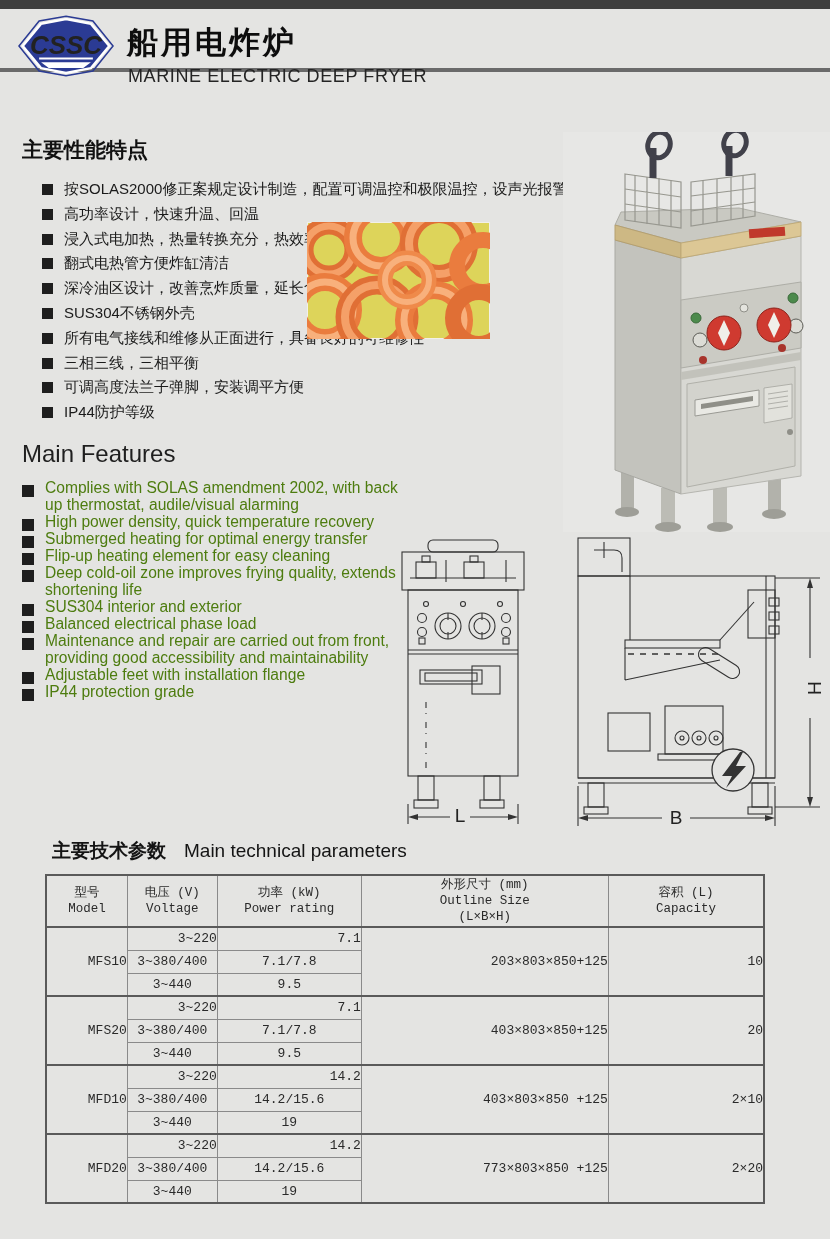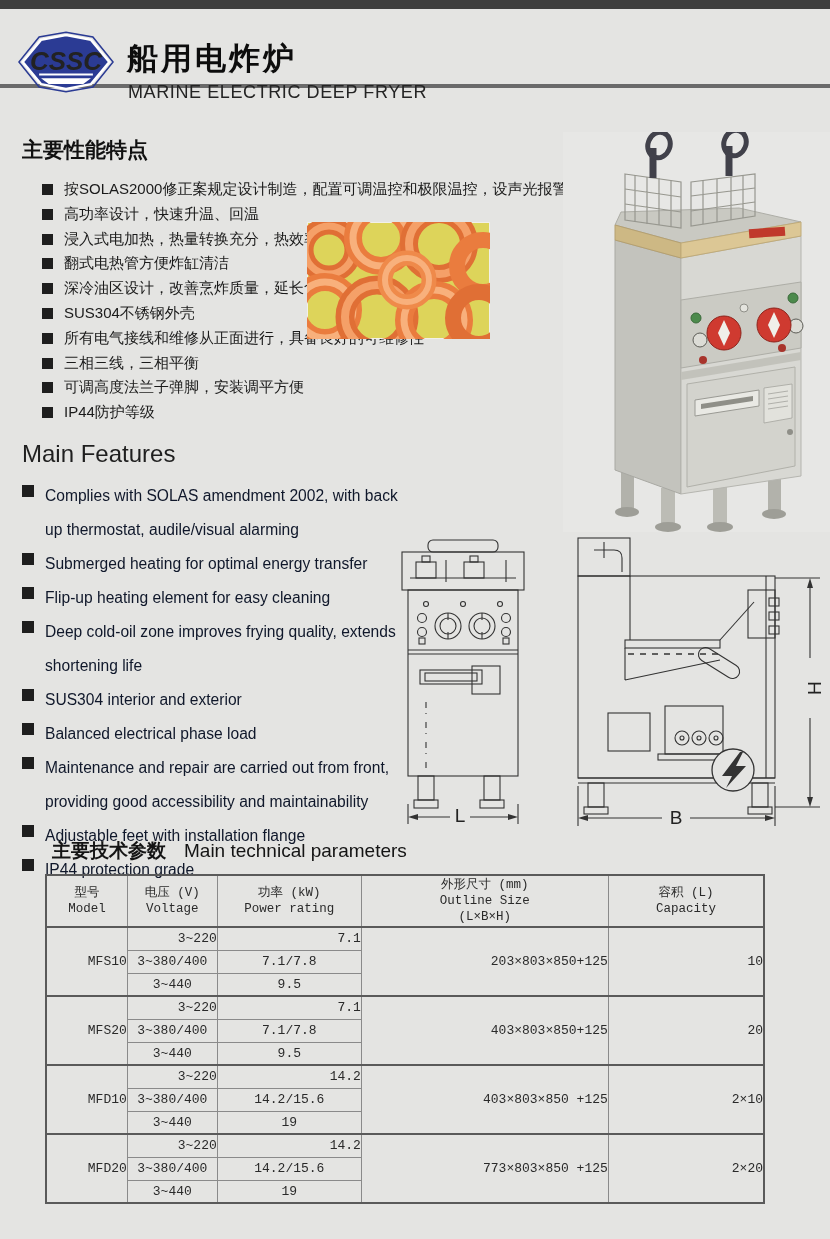--- a/index.html
+++ b/index.html
@@ -3,38 +3,38 @@
 <meta charset="utf-8">
 <style>
   html,body { margin:0; padding:0; background:#e4e4e2; }
   * { box-sizing:border-box; }
   .page {
     position:relative; width:830px; height:1239px; margin:0 auto;
     background:#e4e4e2; overflow:hidden;
     font-family:"Liberation Sans","DejaVu Sans",sans-serif; color:#1c1c1c;
   }
   .top-bar { position:absolute; left:0; top:0; width:830px; height:9px; background:#3e3e3e; }
-  .header { position:absolute; left:0; top:24px; width:830px; height:64px; border-bottom:4px solid #6a6a6a; }
+  .header { position:absolute; left:0; top:8px; width:830px; height:64px; border-bottom:4px solid #6a6a6a; }
   .logo { position:absolute; left:18px; top:7px; width:96px; height:62px; }
   .title-cn { position:absolute; left:127px; top:14px; font-size:31px; font-weight:bold; letter-spacing:3px; color:#0d0d0d; }
   .title-en { position:absolute; left:128px; top:58px; font-size:18px; letter-spacing:0.6px; color:#242424; }
 
   .cn-features { position:absolute; left:22px; top:136px; width:565px; }
   .cn-features h2 { margin:0 0 13px 0; font-size:21px; font-weight:bold; color:#111; }
   .blist { list-style:none; margin:0; padding:0; }
   .cn-features .blist li { position:relative; padding-left:22px; font-size:15px; line-height:24.8px; color:#1a1a1a;margin-left:20px; }
   .sq { position:absolute; left:0; top:7px; width:11px; height:11px; background:#1e1e1e; }
 
   .food-photo { position:absolute; left:307px; top:222px; width:183px; height:117px; }
 
   .product-photo { position:absolute; left:563px; top:132px; width:267px; height:400px; }
 
   .en-features { position:absolute; left:22px; top:440px; width:396px; }
   .en-features h2 { margin:0 0 11px 0; font-size:24px; font-weight:500; color:#1f1f1f; }
-  .en-features .blist li { position:relative; padding-left:23px; font-size:15.6px; line-height:34px; color:#0f172a; }
+  .en-features .blist li { position:relative; padding-left:23px; font-size:15.6px; line-height:17px; color:#4d7c0f; }
   .en-features .sq { width:12px; height:12px; top:6px; }
 
   .front-drawing { position:absolute; left:396px; top:534px; width:134px; height:292px; }
   .side-drawing  { position:absolute; left:570px; top:528px; width:260px; height:302px; }
 
   .table-title { position:absolute; left:52px; top:838px; font-size:19px; color:#141414; }
   .table-title .cn { font-weight:bold; margin-right:18px; }
 
   table.tech { position:absolute; left:45px; top:874px; width:720px;
     border-collapse:collapse; border:2px solid #5a5a5a;
@@ -164,20 +164,21 @@
       <polygon points="201,256 229,252 229,286 201,291" fill="#e2e2dc" stroke="#a5a59e" stroke-width="0.8"></polygon>
       <path d="M205 262 L225 259 M205 267 L225 264 M205 272 L225 269 M205 277 L225 274" stroke="#9a9a94" stroke-width="0.7" fill="none"></path>
       <circle cx="227" cy="300" r="3" fill="#8f8f88"></circle>
     </g>
   </svg>
 
   <div class="en-features">
     <h2>Main Features</h2>
     <ul class="blist">
       <li><span class="sq"></span><span>Complies with SOLAS amendment 2002, with back up thermostat, audile/visual alarming</span></li>
+      <li><span class="sq"></span><span>High power density, quick temperature recovery</span></li>
       <li><span class="sq"></span><span>Submerged heating for optimal energy transfer</span></li>
       <li><span class="sq"></span><span>Flip-up heating element for easy cleaning</span></li>
       <li><span class="sq"></span><span>Deep cold-oil zone improves frying quality, extends shortening life</span></li>
       <li><span class="sq"></span><span>SUS304 interior and exterior</span></li>
       <li><span class="sq"></span><span>Balanced electrical phase load</span></li>
       <li><span class="sq"></span><span>Maintenance and repair are carried out from front, providing good accessibility and maintainability</span></li>
       <li><span class="sq"></span><span>Adjustable feet with installation flange</span></li>
       <li><span class="sq"></span><span>IP44 protection grade</span></li>
     </ul>
   </div>

